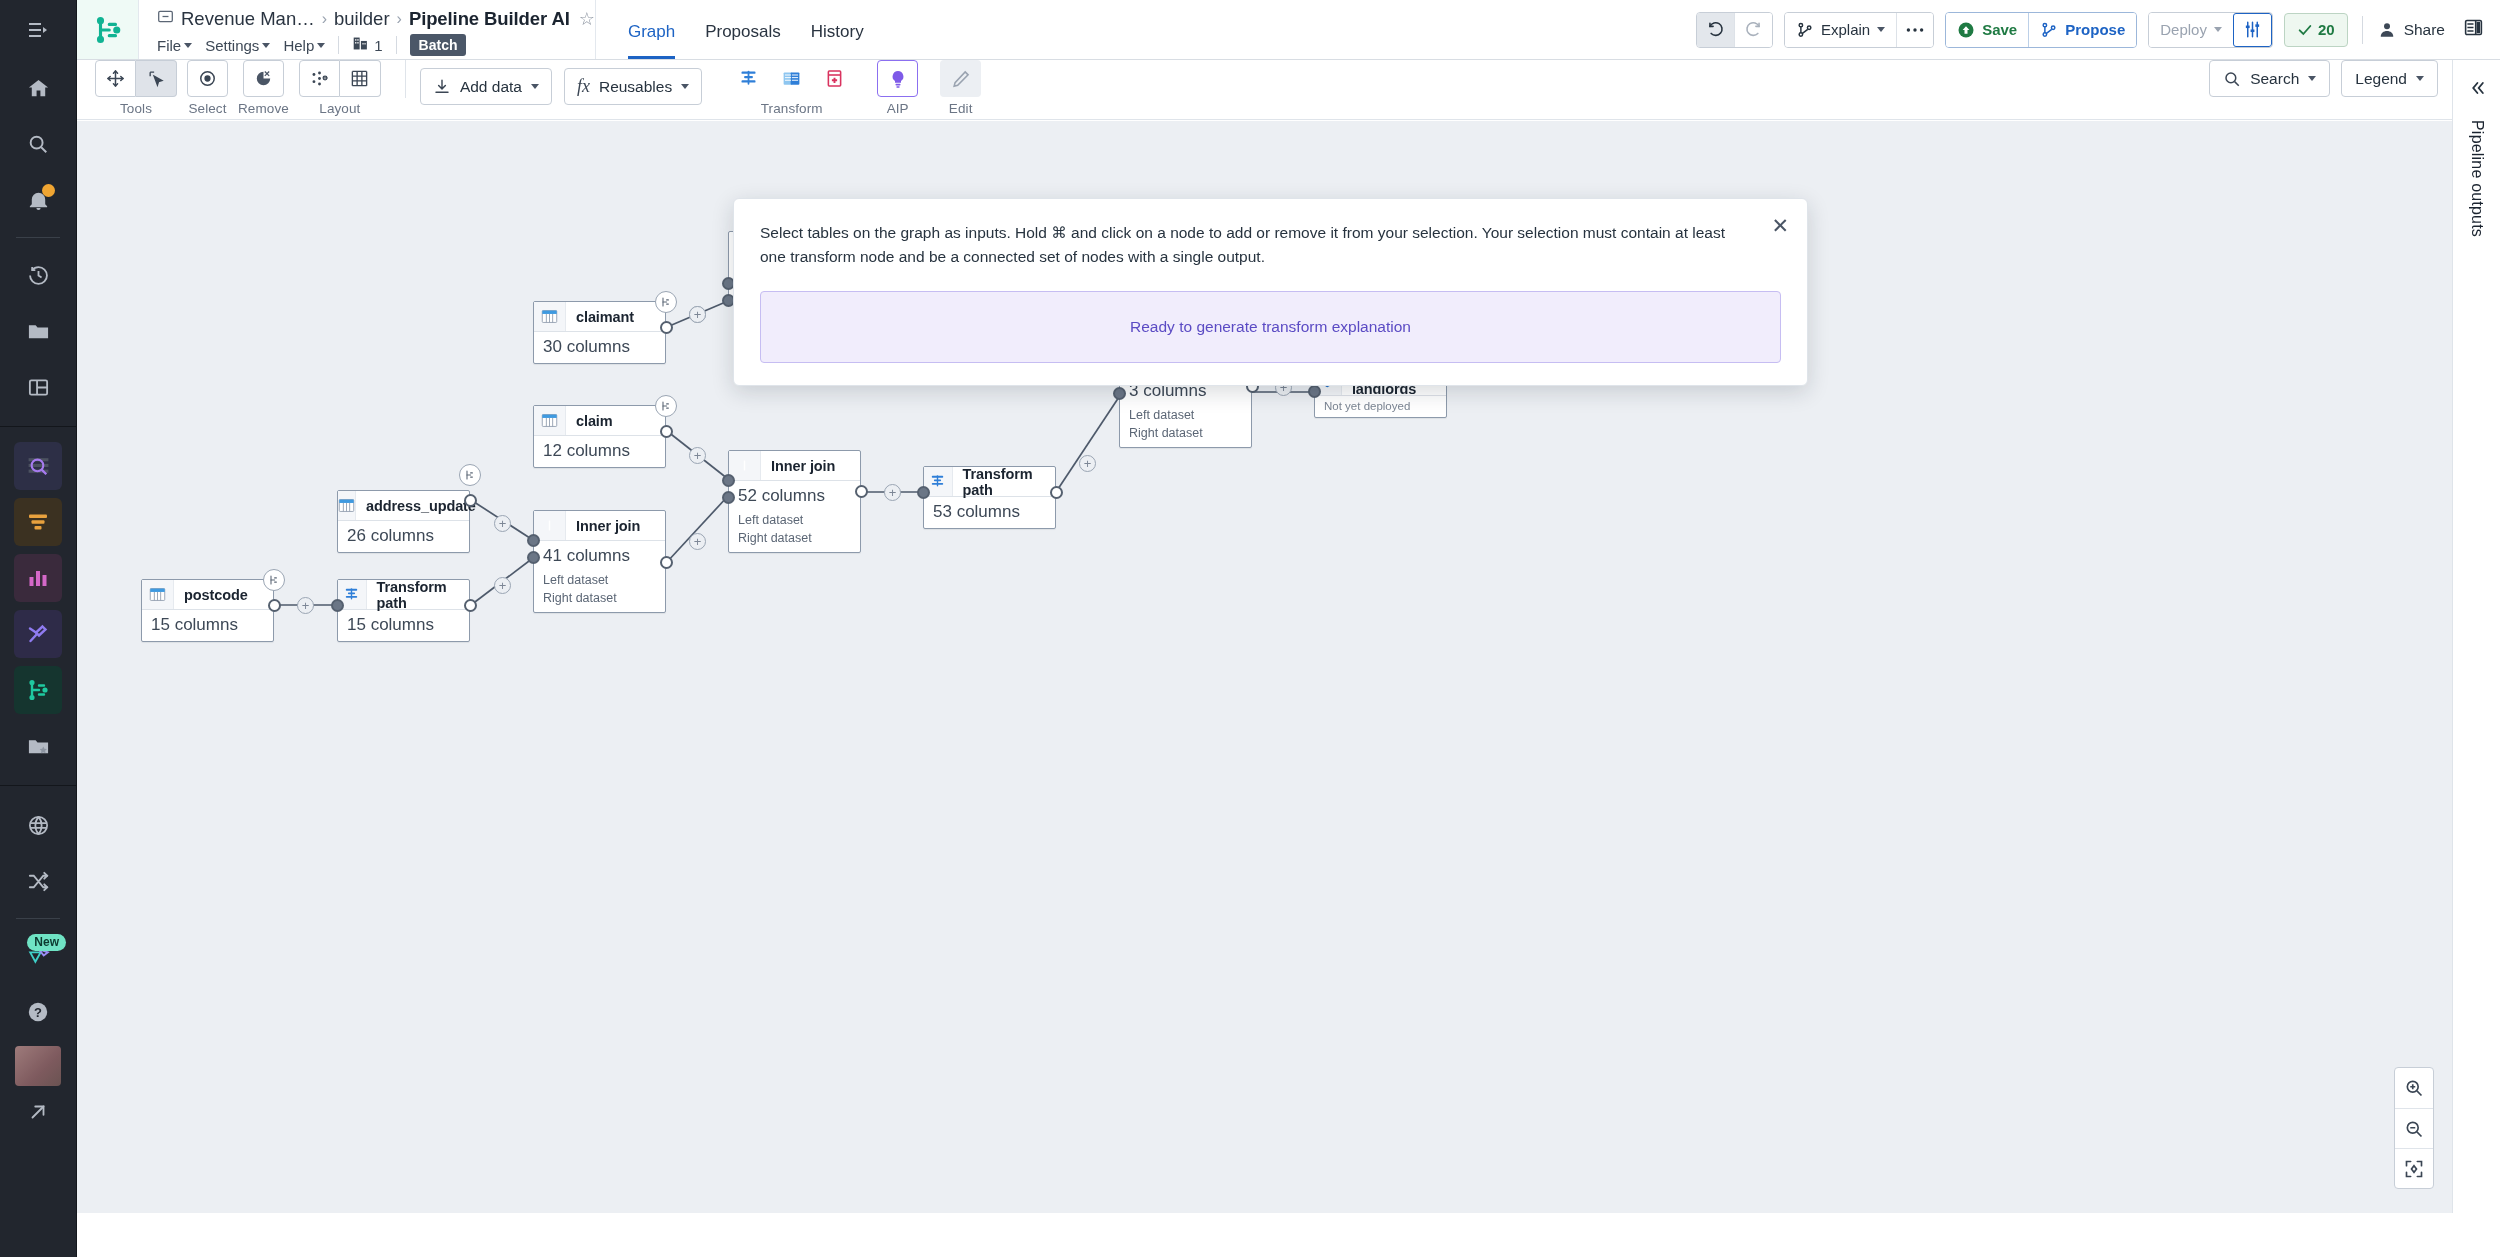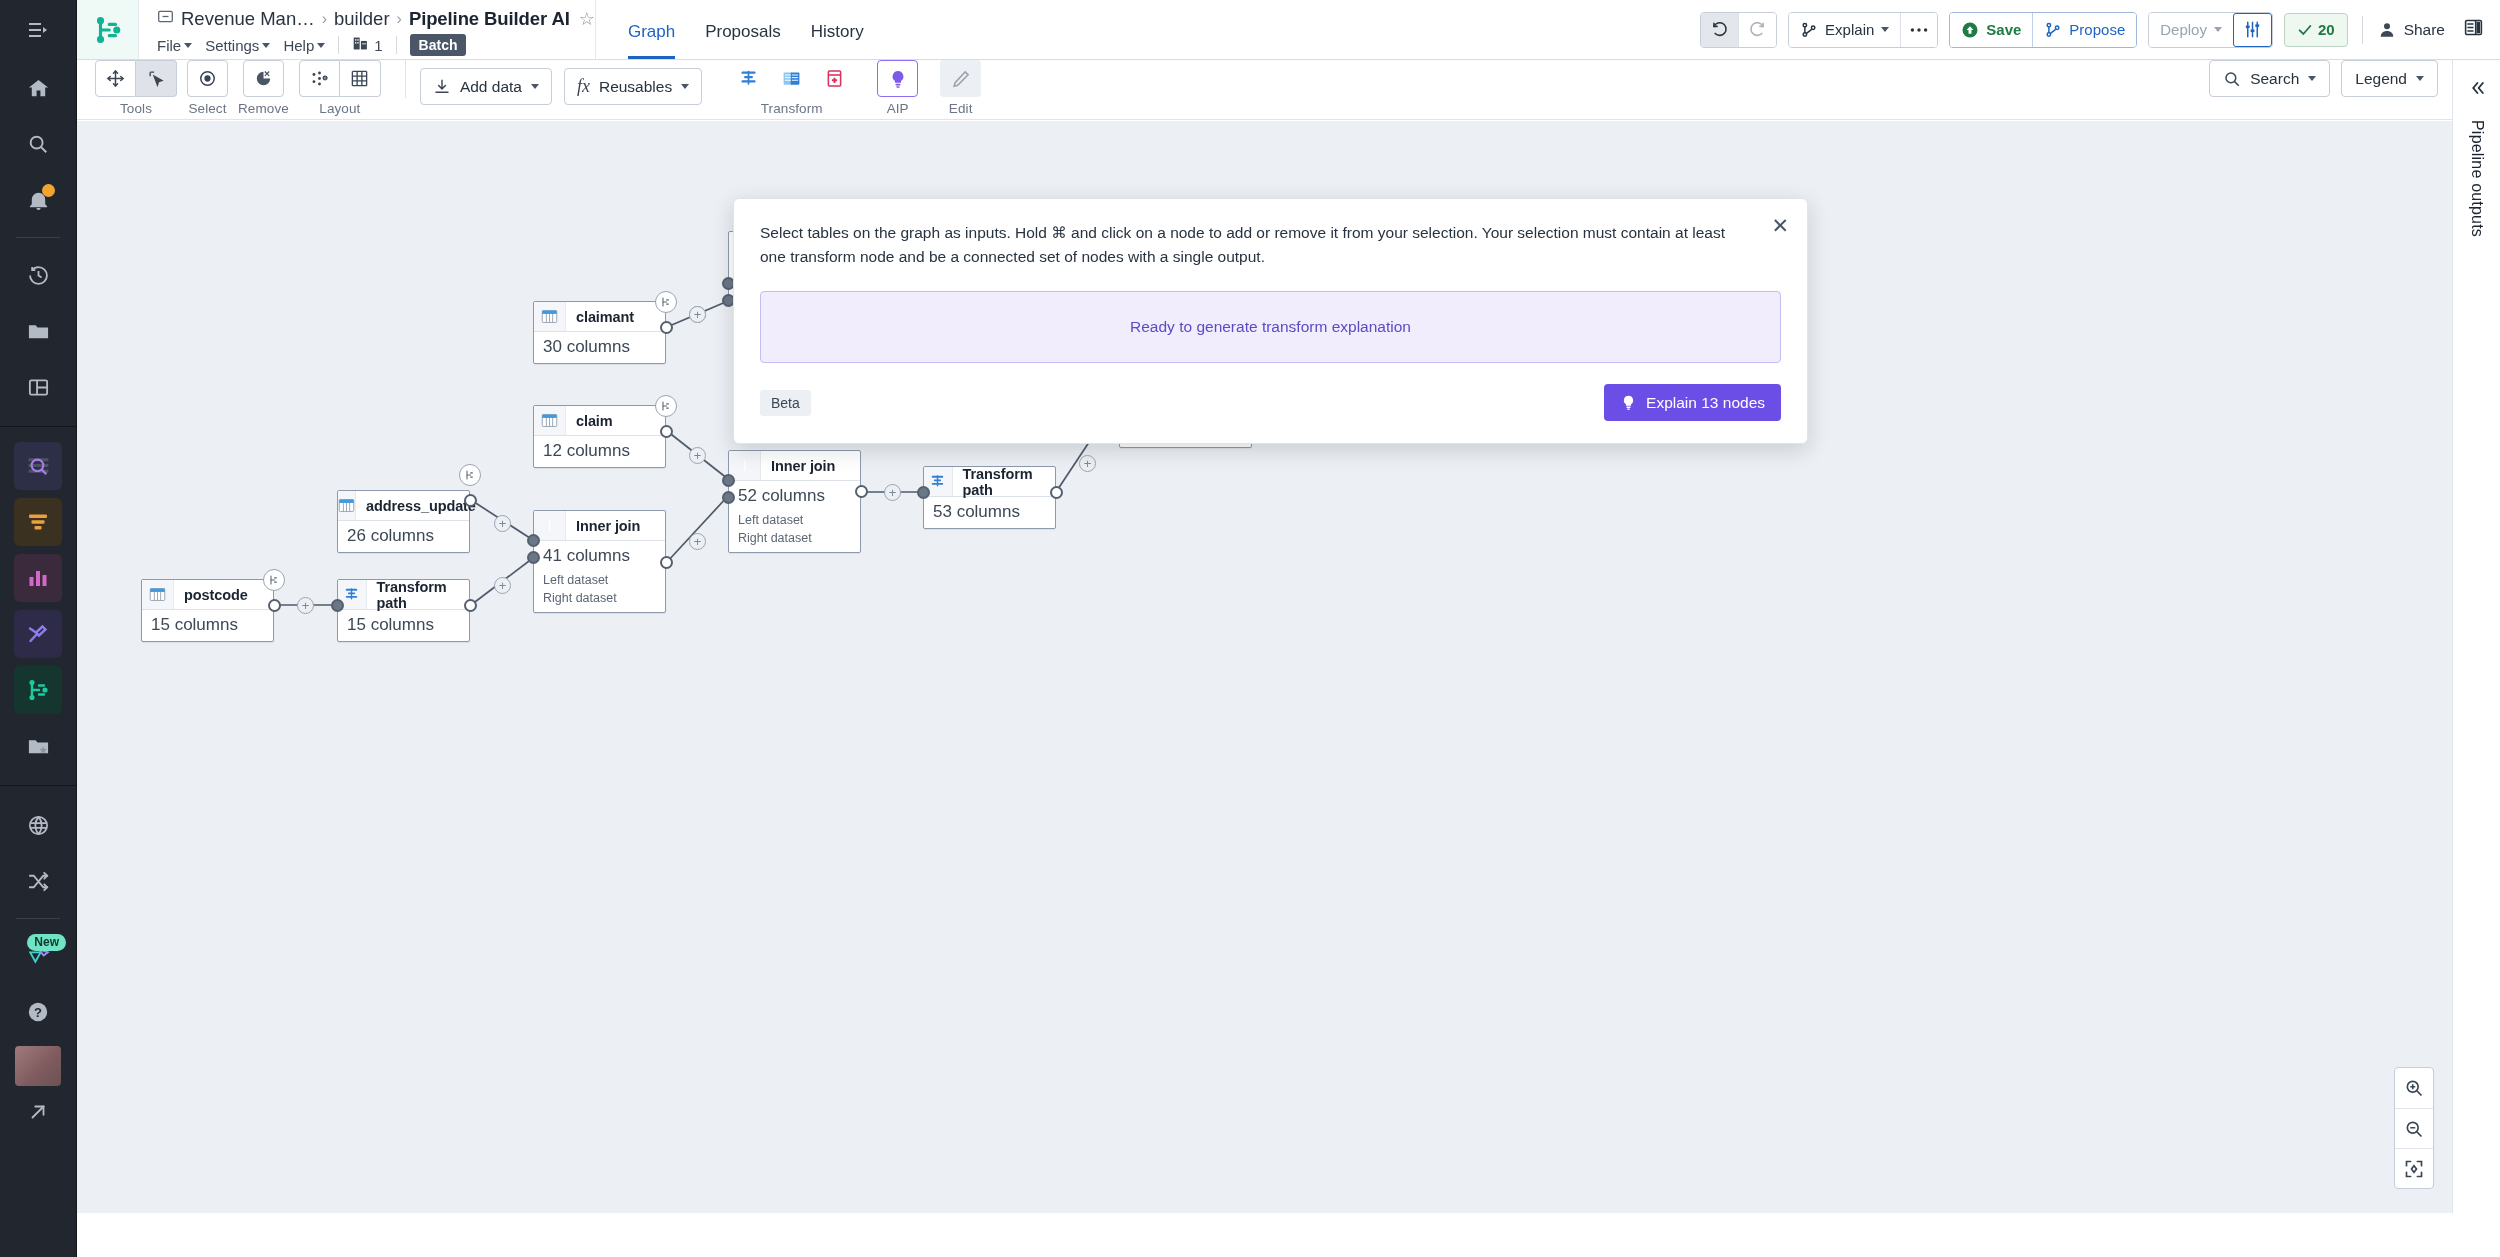--- a/index.html
+++ b/index.html
@@ -76,21 +76,21 @@
   .btn {
     display:flex; align-items:center; gap:7px; height:34px; padding:0 11px;
     font-size:15px; color:#27333f; background:#fff; border:none; cursor:pointer;
     font-family:"Liberation Sans", sans-serif;
   }
   .btn + .btn { border-left:1px solid #dde2e8; }
   .btn.icononly { padding:0 9px; }
   .btn.sel { background:#e3e7ec; }
   .btn.disabled { color:#9aa3b0; }
   .btn-save { color:#1f7a43; font-weight:600; }
-  .btn-propose { color:#1d63c4; font-weight:400; border-left:1px solid #bcd0e8 !important; }
+  .btn-propose { color:#1d63c4; font-weight:700; border-left:1px solid #bcd0e8 !important; }
   .btn-blue-grp { border-color:#9cb7da; }
   .btn-deploy-grp { border-color:#c7ced7; }
   .btn-sliders { border-left:1px solid #1d63c4 !important; border:1px solid #1d63c4; border-radius:3px; }
   .btn-check { border:1px solid #bcd4c3; border-radius:4px; background:#eef7f0; color:#1f7a43; font-weight:600; margin-left:11px; height:34px; display:flex; align-items:center; gap:5px; padding:0 12px; font-size:15px;}
   .hdr-divider { width:1px; height:28px; background:#d5dae1; margin:0 14px; }
   .share { display:flex; align-items:center; gap:7px; font-size:15.5px; color:#27333f; }
 
   
   .toolbar {
     position:absolute; left:77px; top:60px; right:48px; height:60px;
@@ -929,31 +929,20 @@
             <path d="M12 8l3 4-3 4-3-4z"></path>
           </svg>
       </div>
     </div>
   </div>
 
   <div class="modal">
     <div class="modal-close">✕</div>
     <div class="modal-text">Select tables on the graph as inputs. Hold ⌘ and click on a node to add or remove it from your selection. Your selection must contain at least one transform node and be a connected set of nodes with a single output.</div>
     <div class="modal-banner">Ready to generate transform explanation</div>
-    <div class="modal-foot">
-      <span class="beta-chip">Beta</span>
-      <button class="explain-btn">
-        <svg width="17" height="17" viewBox="0 0 24 24" fill="#fff">
-            <path d="M12 2.5a6.5 6.5 0 00-3.6 11.9v2.1h7.2v-2.1A6.5 6.5 0 0012 2.5z"></path>
-            <rect x="9" y="17.8" width="6" height="1.9" rx=".9"></rect>
-            <rect x="10" y="20.6" width="4" height="1.8" rx=".9"></rect>
-          </svg>
-        <span>Explain 13 nodes</span>
-      </button>
-    </div>
   </div>
 
   <div class="rightpanel">
     <div>
       <svg width="20" height="20" viewBox="0 0 24 24" fill="none" stroke="#27333f" stroke-width="2.2" stroke-linecap="round">
           <path d="M12.5 6l-5 6 5 6M19 6l-5 6 5 6"></path>
         </svg>
     </div>
     <div class="rp-label">Pipeline outputs</div>
   </div>

